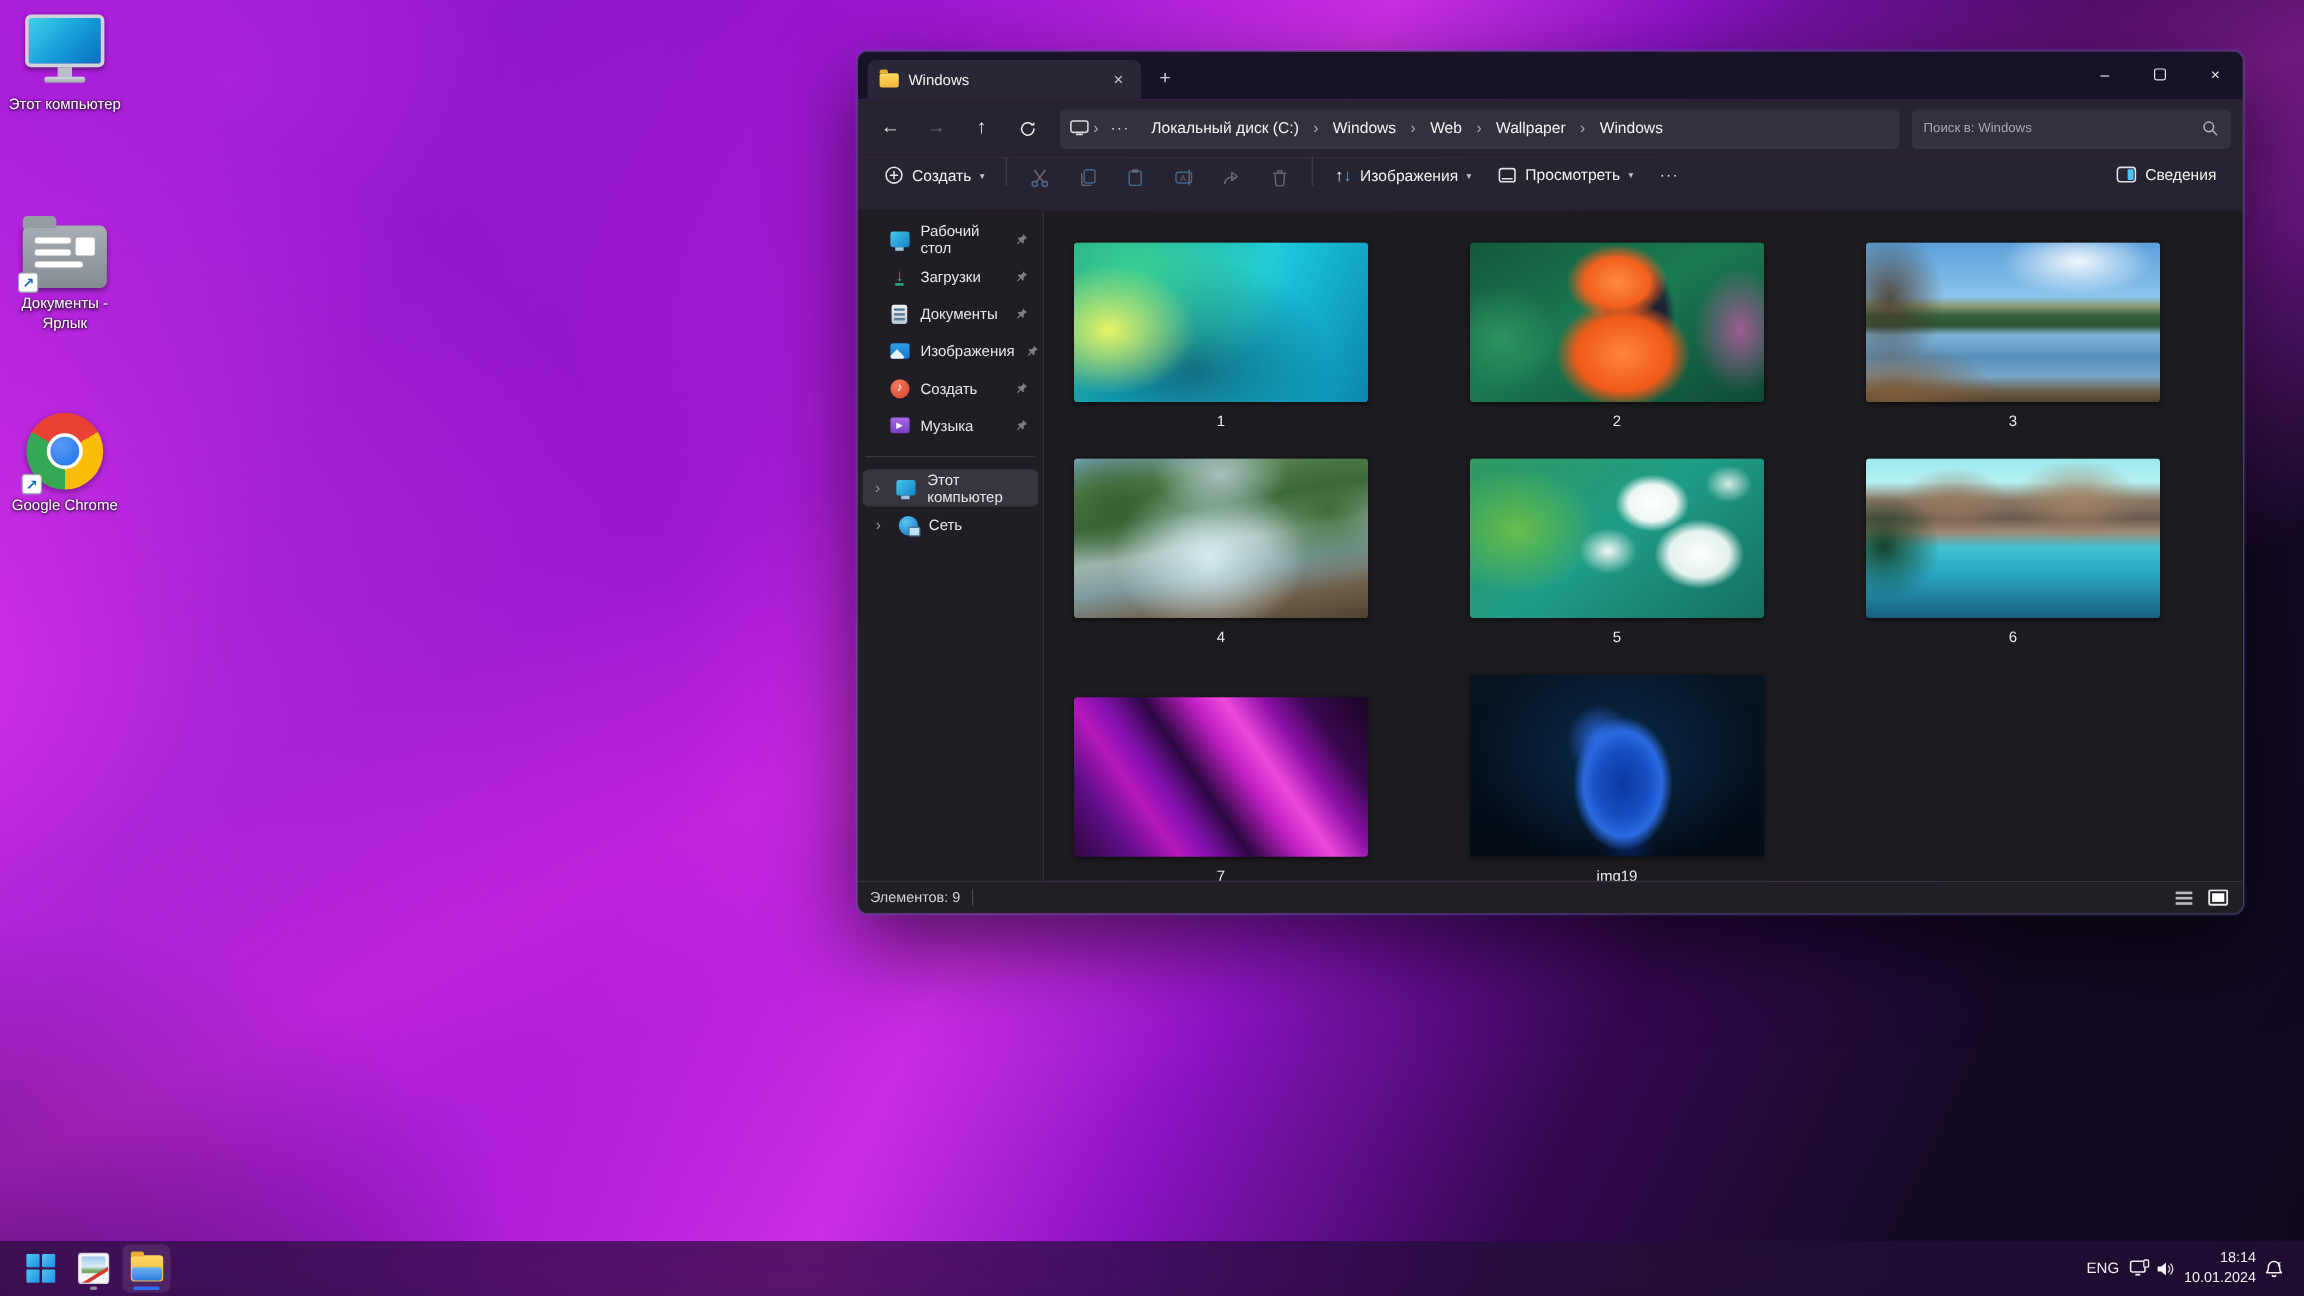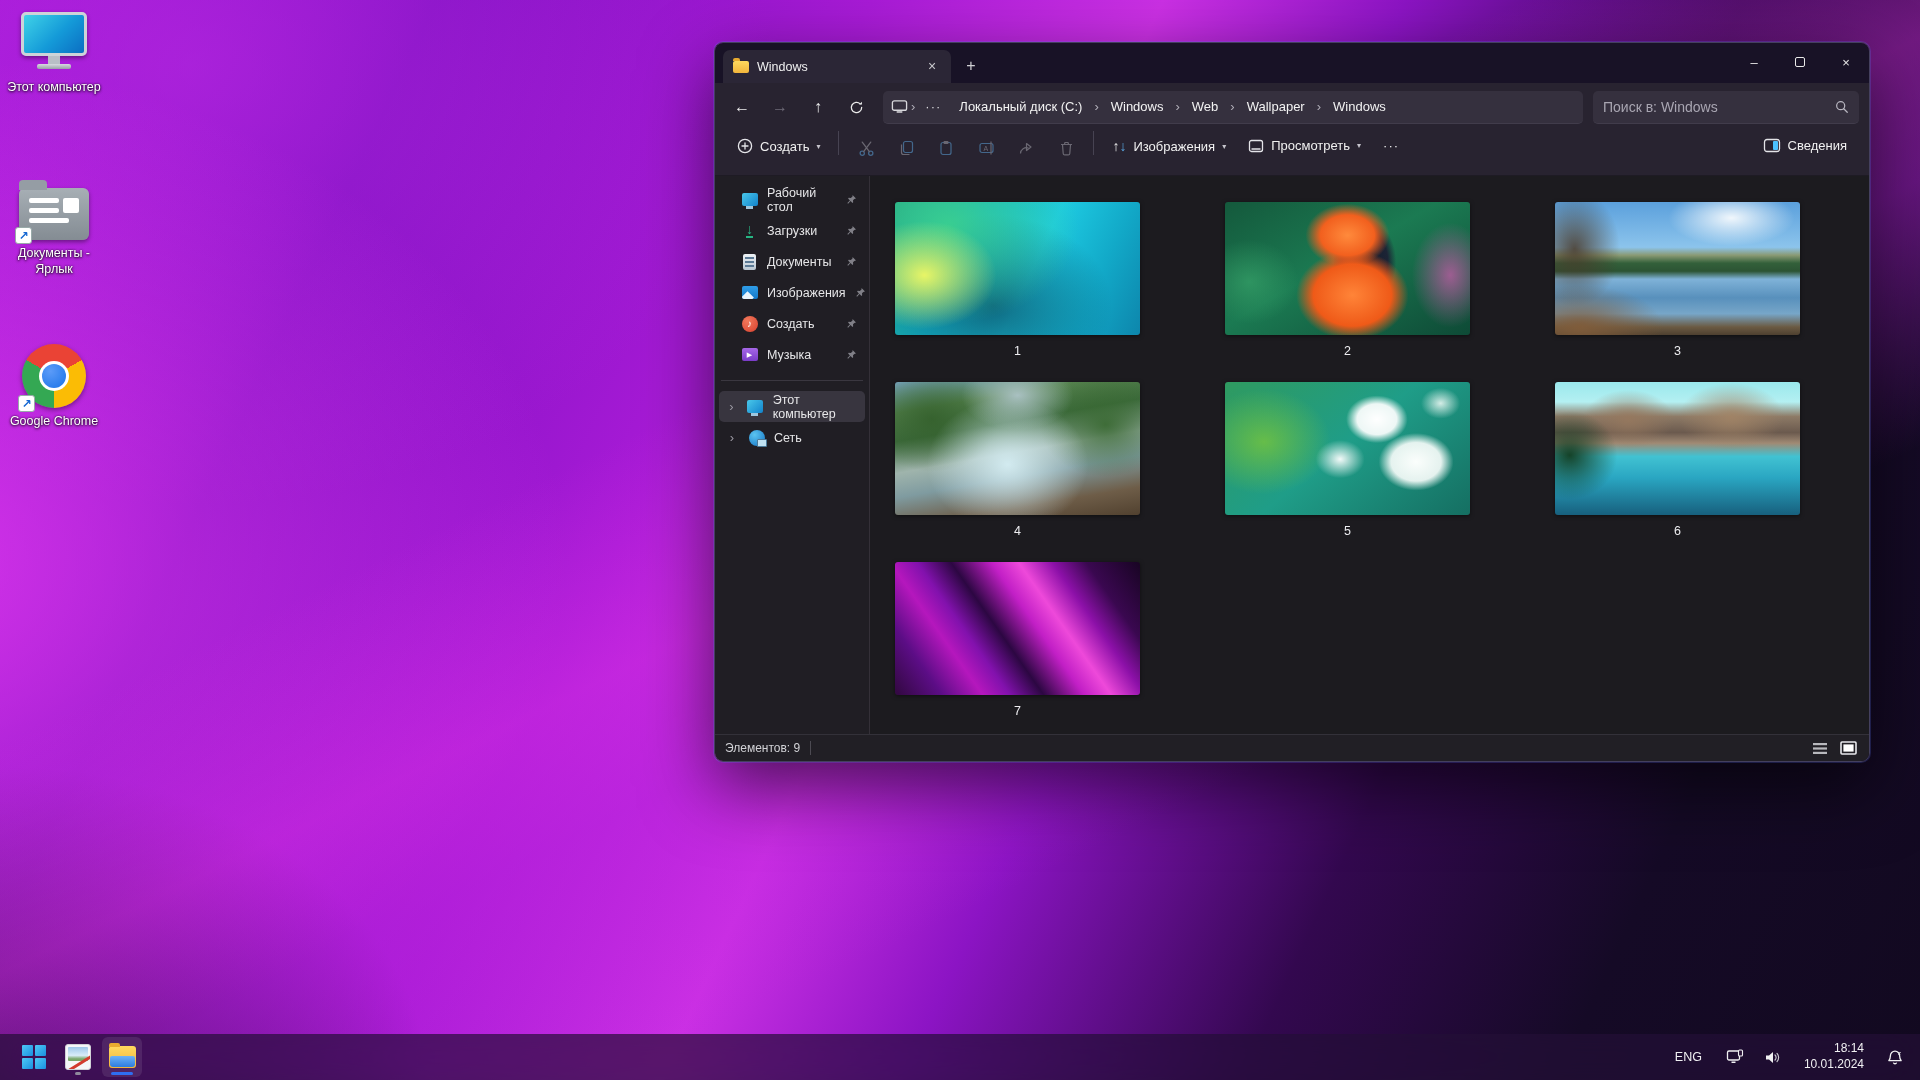--- a/index.html
+++ b/index.html
@@ -72,21 +72,21 @@
   .nav-btn { width:34px; height:32px; border-radius:5px; display:flex; align-items:center; justify-content:center;
     color:#eceçec; color:#ececec; font-size:16px; }
   .nav-btn.disabled { color:#6f6b78; }
   .addrbar { flex:1; height:33px; background:#35303e; border-radius:5px; margin:0 6px; display:flex;
     align-items:center; padding:0 8px; gap:2px; border-bottom:1px solid #413c4b; }
   .crumb { padding:3px 9px; border-radius:4px; color:#f2f2f2; font-size:13px; white-space:nowrap; }
   .crumb-sep { color:#b0aeb8; font-size:13px; padding:0 1px; }
   .addr-ellipsis { color:#d8d8dc; padding:0 7px; letter-spacing:1px; font-size:13px; }
   .searchbox { width:266px; height:33px; background:#35303e; border-radius:5px; display:flex; align-items:center;
     padding:0 10px; border-bottom:1px solid #413c4b; }
-  .searchbox input { flex:1; background:transparent; border:none; outline:none; color:#e8e8e8; font-size:14px;
+  .searchbox input { flex:1; background:transparent; border:none; outline:none; color:#e8e8e8; font-size:11px;
     font-family:"Liberation Sans",sans-serif; }
   .searchbox input::placeholder { color:#a9a6b2; }
 
   .toolbar { height:45px; background:#282330; display:flex; align-items:flex-start; padding:0 12px; gap:2px;
     flex:0 0 45px; border-bottom:1px solid #1e1b24; }
   .tb-btn { display:flex; align-items:center; gap:7px; padding:7px 10px; border-radius:5px; color:#f0f0f0; font-size:13px; }
   .tb-icon-btn { width:38px; height:34px; display:flex; align-items:center; justify-content:center; border-radius:5px; opacity:.55; }
   .tb-sep { width:1px; height:24px; background:#474352; margin:0 6px; }
   .chev { font-size:8px; color:#c6c4cc; }
   .sort-glyph b { font-weight:normal; font-size:14px; color:#e8e8e8; }
@@ -191,21 +191,21 @@
   .start-logo { width:24px; height:24px; display:grid; grid-template-columns:11px 11px; grid-template-rows:11px 11px; gap:2px; }
   .start-logo span { background:linear-gradient(135deg,#4ec9f5,#1a8fe0); border-radius:1px; }
   .paint-icon { width:26px; height:26px; background:#f5f6f8; border-radius:3px; position:relative; overflow:hidden; border:1px solid #d0d0d6; }
   .paint-sky { position:absolute; inset:2px 2px 8px 2px; background:linear-gradient(#9ec7ea,#d9ecf9 60%,#7aa86a 85%); border-radius:1px; }
   .paint-brush { position:absolute; left:-2px; bottom:4px; width:32px; height:3px; background:#d23b2e; transform:rotate(-32deg); border-radius:2px; }
   .fe-icon { width:27px; height:22px; position:relative; }
   .fe-back { position:absolute; inset:0; background:linear-gradient(#ffd95e,#f0b43c); border-radius:3px; }
   .fe-back::before { content:""; position:absolute; top:-3px; left:0; width:11px; height:4px; background:#e8aa30; border-radius:2px 2px 0 0; }
   .fe-front { position:absolute; left:1px; right:1px; bottom:1px; height:11px;
     background:linear-gradient(#6cb2f6,#2d7de0); border-radius:2px 2px 3px 3px; }
-  .tray { margin-left:auto; display:flex; align-items:center; gap:16px; color:#f0f0f2; }
+  .tray { margin-left:auto; display:flex; align-items:center; gap:0; color:#f0f0f2; }
   .tray-lang { font-size:12.5px; padding:4px 6px; border-radius:4px; }
   .tray-clock { text-align:right; font-size:12px; line-height:1.3; padding:2px 4px; border-radius:4px; }
   .tray-ic { display:flex; align-items:center; justify-content:center; width:22px; height:22px; border-radius:4px; }
 
   svg { display:block; }
 </style>
 </head>
 <body>
 
 <div class="desktop">
@@ -477,20 +477,24 @@
             <div class="fname">5</div>
           </div>
           <div class="cell">
             <div class="thumb h-std art-6"></div>
             <div class="fname">6</div>
           </div>
           <div class="cell">
             <div class="thumb h-std art-7"></div>
             <div class="fname">7</div>
           </div>
+          <div class="cell">
+            <div class="thumb h-tall art-img19"></div>
+            <div class="fname">img19</div>
+          </div>
         </div>
       </div>
     </div>
 
     <div class="statusbar">
       <span>Элементов: 9</span>
       <span class="st-sep"></span>
       <div class="view-toggles">
         <div class="vt">
           <svg width="16" height="13" viewBox="0 0 16 13">

